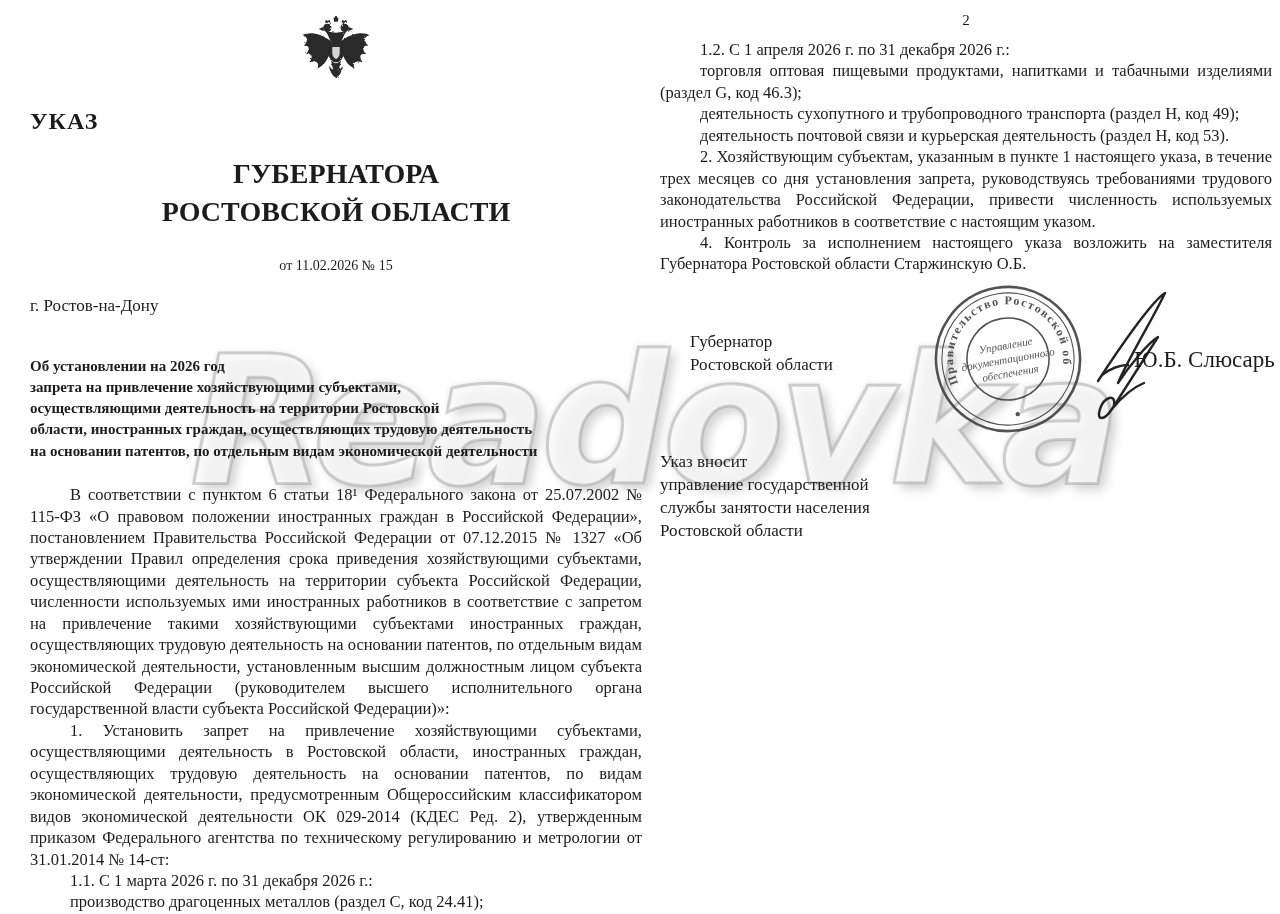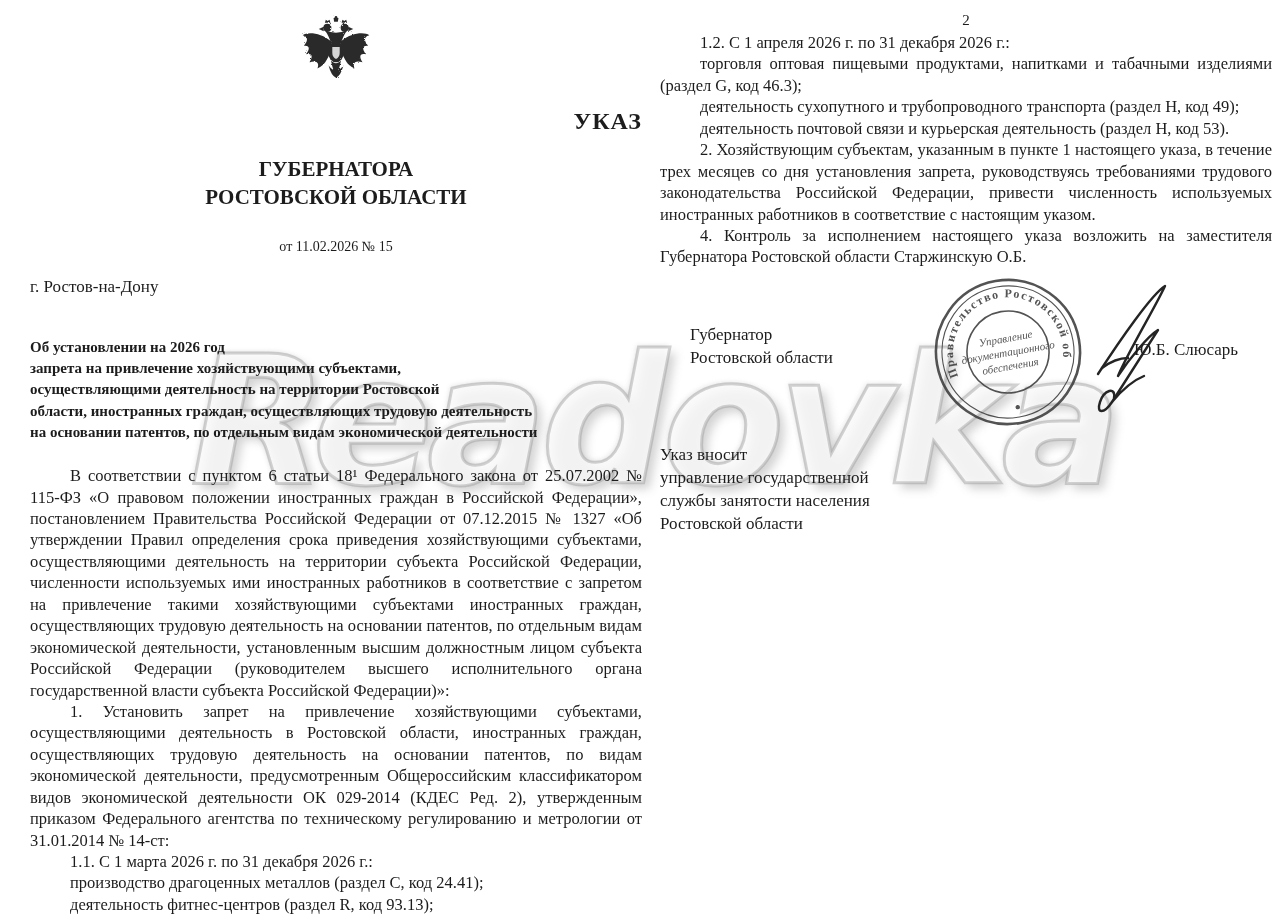--- a/index.html
+++ b/index.html
@@ -31,62 +31,62 @@
     top: 0;
     width: 612px;
     z-index: 1;
   }
   .page-left  { left: 30px; }
   .page-right { left: 660px; }
 
   .emblem { width: 74px; height: 84px; margin: 8px auto 0; display: block; }
 
   .doc-type {
-    text-align: right; font-weight: bold;
+    text-align: left; font-weight: bold;
     font-size: 24px; letter-spacing: 1px; margin-top: 16px;
   }
   .issuer {
     text-align: center; font-weight: bold;
-    font-size: 21px; line-height: 1.35; margin-top: 20px;
+    font-size: 28px; line-height: 1.35; margin-top: 20px;
     white-space: pre-line;
   }
   .date-number { text-align: center; font-size: 14px; margin-top: 27px; }
   .city        { font-size: 17px; margin-top: 22px; }
   .title {
     text-align: left; font-weight: bold;
     font-size: 15px; line-height: 1.42; margin-top: 40px;
     white-space: pre-line;
   }
   .body { margin-top: 22px; }
   .body p {
     font-size: 16.5px; line-height: 1.3;
     text-align: justify; text-indent: 40px;
   }
   .page-number { text-align: center; font-size: 15px; padding-top: 12px; }
-  .page-right .body { margin-top: 3px; }
+  .page-right .body { margin-top: 10px; }
 
   .sig-area { position: relative; height: 158px; margin-top: 8px; }
   .signer-title {
     position: absolute; left: 30px; top: 48px;
     text-align: left; font-size: 17px; line-height: 1.35;
     white-space: pre-line;
   }
   .seal {
     position: absolute; left: 272px; top: 0;
     width: 152px; height: 152px;
     transform: rotate(-10deg);
     opacity: 0.88;
   }
   .signature-scribble {
     position: absolute; left: 408px; top: 2px;
     width: 112px; height: 148px;
   }
   .signer-name {
     position: absolute; left: 474px; top: 64px;
-    font-size: 17px; white-space: nowrap;
+    font-size: 23px; white-space: nowrap;
   }
   .footer-note {
     margin-top: 10px; font-size: 17px; line-height: 1.35;
     white-space: pre-line;
   }
 </style>
 </head>
 <body>
 
 <div class="watermark">Readovka</div>

